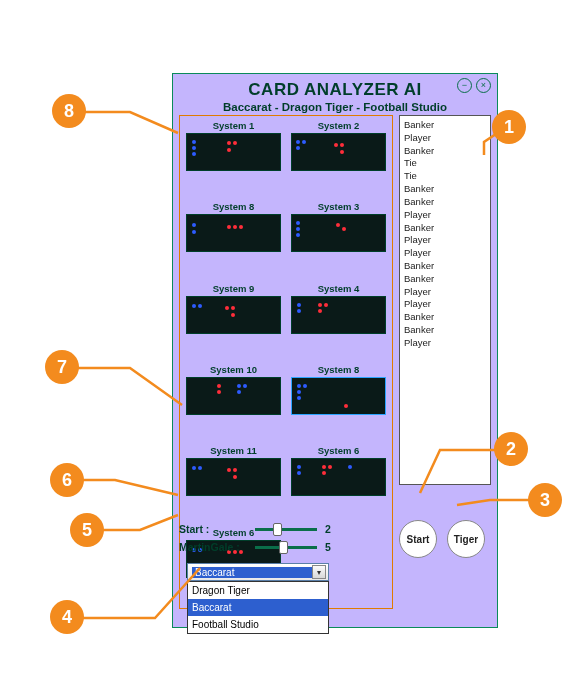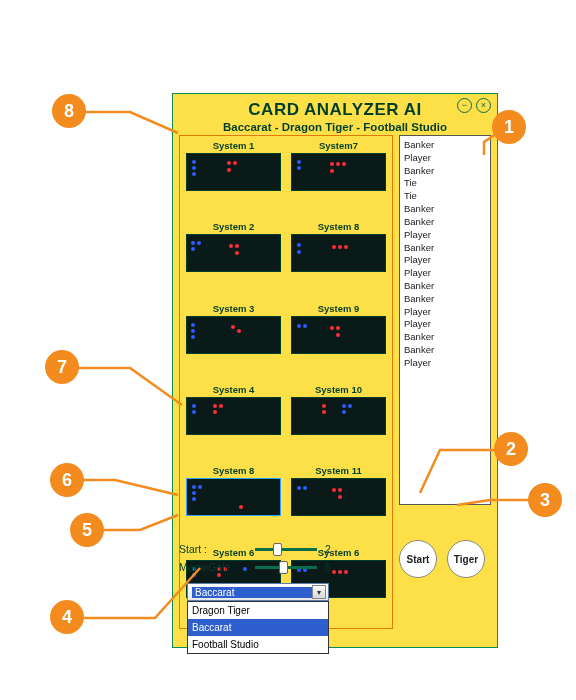--- a/index.html
+++ b/index.html
@@ -7,24 +7,24 @@
     width: 576px;
     height: 700px;
     background: #fff;
     font-family: Arial, sans-serif;
     position: relative;
     overflow: hidden;
   }
   .app-window {
     position: absolute;
     left: 172px;
-    top: 93px;
+    top: 73px;
     width: 326px;
     height: 555px;
-    background: #fde047;
+    background: #c4b5fd;
     border: 1px solid #0a8a5a;
   }
   .titlebar {
     position: relative;
     text-align: center;
     padding: 6px 8px 2px;
   }
   .title-main {
     font-weight: 900;
     font-size: 17px;
@@ -116,21 +116,21 @@
   .controls {
     position: absolute;
     left: 6px;
     top: 408px;
     width: 314px;
   }
   .slider-row {
     display: flex;
     align-items: center;
     font-size: 10.5px;
-    font-weight: 400;
+    font-weight: 700;
     color: #003e2a;
     margin-bottom: 6px;
   }
   .slider-label { width: 68px; }
   .slider-track {
     width: 62px;
     height: 3px;
     background: #0a6e4a;
     position: relative;
     margin: 0 8px;
@@ -266,31 +266,20 @@
         <div class="system-canvas">
           <span class="dot db" style="left:5px;top:6px"></span>
             <span class="dot db" style="left:5px;top:12px"></span>
             <span class="dot db" style="left:5px;top:18px"></span>
           <span class="dot dr" style="left:40px;top:7px"></span>
             <span class="dot dr" style="left:40px;top:14px"></span>
             <span class="dot dr" style="left:46px;top:7px"></span>
         </div>
       </div>
       <div class="system-cell">
-        <div class="system-label">System7</div>
-        <div class="system-canvas">
-          <span class="dot db" style="left:5px;top:6px"></span>
-            <span class="dot db" style="left:5px;top:12px"></span>
-          <span class="dot dr" style="left:38px;top:8px"></span>
-            <span class="dot dr" style="left:38px;top:15px"></span>
-            <span class="dot dr" style="left:44px;top:8px"></span>
-            <span class="dot dr" style="left:50px;top:8px"></span>
-        </div>
-      </div>
-      <div class="system-cell">
         <div class="system-label">System 2</div>
         <div class="system-canvas">
           <span class="dot db" style="left:4px;top:6px"></span>
             <span class="dot db" style="left:4px;top:12px"></span>
             <span class="dot db" style="left:10px;top:6px"></span>
           <span class="dot dr" style="left:42px;top:9px"></span>
             <span class="dot dr" style="left:48px;top:9px"></span>
             <span class="dot dr" style="left:48px;top:16px"></span>
         </div>
       </div>

